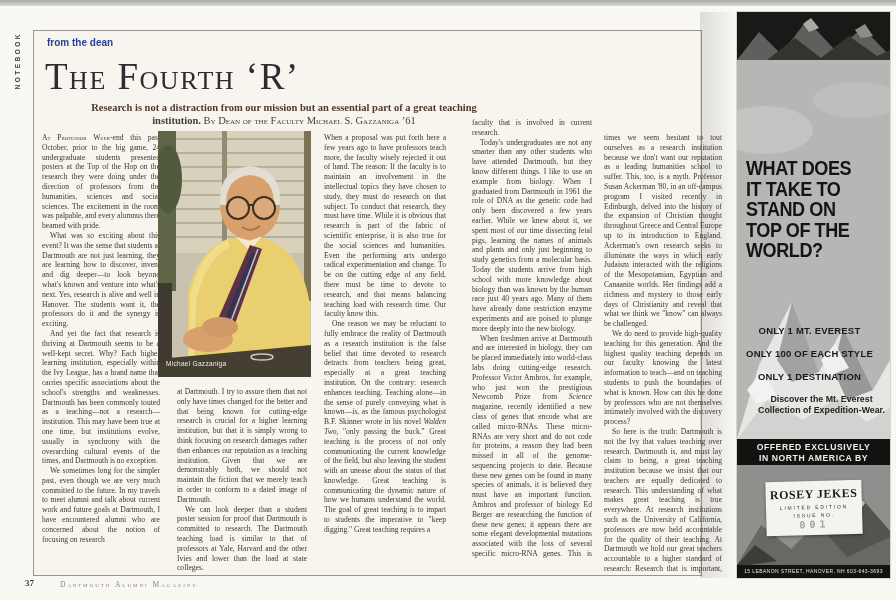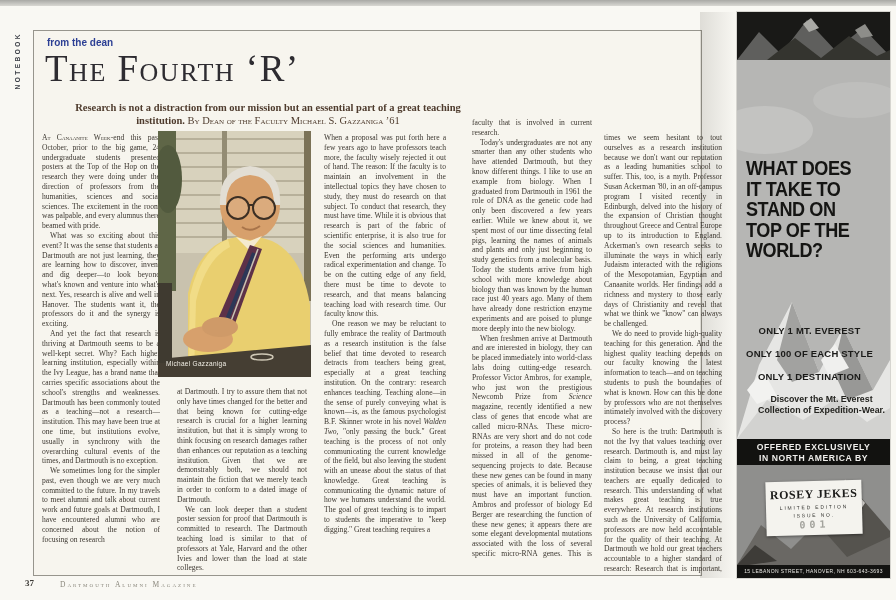--- a/index.html
+++ b/index.html
@@ -2,22 +2,22 @@
 <html><head>
 <meta charset="utf-8">
 <style>
   html,body{margin:0;padding:0;}
   body{width:896px;height:600px;overflow:hidden;background:#fafaf5;font-family:"Liberation Serif","DejaVu Serif",serif;}
   .canvas{position:relative;width:896px;height:600px;background:#f9f8f3;}
   .topscan{position:absolute;left:0;top:0;width:896px;height:6px;background:linear-gradient(#a9a9a5,#d9d8d3);}
   .notebook-label{position:absolute;left:14px;top:32px;writing-mode:vertical-rl;transform:rotate(180deg);font-family:"Liberation Sans",sans-serif;font-size:6.5px;font-weight:bold;letter-spacing:2.5px;color:#3d4048;}
   .page-box{position:absolute;left:33px;top:30px;width:667px;height:544px;border:1px solid #97958d;background:#f7f5ee;}
   .kicker{position:absolute;left:13px;top:6px;font-family:"Liberation Sans",sans-serif;font-size:10px;font-weight:bold;color:#2c3f94;}
-  .title{position:absolute;left:11px;top:16px;margin:0;font-weight:500;font-variant:small-caps;font-size:37px;letter-spacing:1.5px;color:#2e2c31;}
-  .deck{position:absolute;left:24px;top:70px;width:420px;text-align:center;font-size:10.5px;line-height:13px;color:#4e3b2d;font-weight:bold;}
+  .title{position:absolute;left:11px;top:24px;margin:0;font-weight:500;font-variant:small-caps;font-size:37px;letter-spacing:1.5px;color:#2e2c31;}
+  .deck{position:absolute;left:40px;top:70px;width:420px;text-align:center;font-size:10.5px;line-height:13px;color:#4e3b2d;font-weight:bold;}
   .deck .sc{font-weight:normal;color:#4e3b2d;}
   .sc{font-variant:small-caps;}
   .col{position:absolute;font-size:7.6px;line-height:9.8px;text-align:justify;color:#3c3730;overflow:hidden;}
   .col p{margin:0;text-indent:8px;}
   .col p.nop{text-indent:0;}
   .photo{position:absolute;left:124px;top:100px;width:153px;height:246px;overflow:hidden;background:#c9c2ae;}
   .photo .caption{position:absolute;left:8px;bottom:10px;font-family:"Liberation Sans",sans-serif;font-size:6.5px;color:#f2efe6;letter-spacing:.3px;}
   .footer{position:absolute;left:0;top:578px;width:700px;}
   .pageno{position:absolute;left:25px;top:0;font-size:9px;font-weight:bold;color:#3c3a35;}
   .magname{position:absolute;left:60px;top:1.5px;font-size:7.5px;font-variant:small-caps;letter-spacing:2px;color:#8a877c;}
@@ -46,21 +46,21 @@
   <div class="topscan"></div>
 
   <div class="notebook-label">NOTEBOOK</div>
 
   <div class="page-box">
     <div class="kicker">from the dean</div>
     <h1 class="title">The Fourth ‘R’</h1>
     <div class="deck"><span>Research is not a distraction from our mission but an essential part of a great teaching institution. </span><span class="sc">By Dean of the Faculty Michael S. Gazzaniga ’61</span></div>
 
     <div class="col" style="left:8px;top:102px;width:118px;height:440px;">
-      <p class="nop"><span class="sc">At Canaanite Week-</span><span>end this past October, prior to the big game, 24 undergraduate students presented posters at the Top of the Hop on the research they were doing under the direction of professors from the humanities, sciences and social sciences. The excitement in the room was palpable, and every alumnus there beamed with pride.</span></p>
+      <p class="nop"><span class="sc">At Professor Week-</span><span>end this past October, prior to the big game, 24 undergraduate students presented posters at the Top of the Hop on the research they were doing under the direction of professors from the humanities, sciences and social sciences. The excitement in the room was palpable, and every alumnus there beamed with pride.</span></p>
       <p>What was so exciting about this event? It was the sense that students at Dartmouth are not just learning, they are learning how to discover, invent and dig deeper—to look beyond what's known and venture into what's next. Yes, research is alive and well in Hanover. The students want it, the professors do it and the synergy is exciting.</p>
       <p>And yet the fact that research is thriving at Dartmouth seems to be a well-kept secret. Why? Each higher learning institution, especially within the Ivy League, has a brand name that carries specific associations about the school's strengths and weaknesses. Dartmouth has been commonly touted as a teaching—not a research—institution. This may have been true at one time, but institutions evolve, usually in synchrony with the overarching cultural events of the times, and Dartmouth is no exception.</p>
       <p>We sometimes long for the simpler past, even though we are very much committed to the future. In my travels to meet alumni and talk about current work and future goals at Dartmouth, I have encountered alumni who are concerned about the notion of focusing on research</p>
     </div>
 
     <div class="photo">
       <svg width="153" height="246" viewBox="0 0 153 246">
         <rect width="153" height="246" fill="#c9c2ae"></rect>
         <rect x="18" y="0" width="135" height="122" fill="#d8d2bd"></rect>
         <g stroke="#b7b09a" stroke-width="2">

